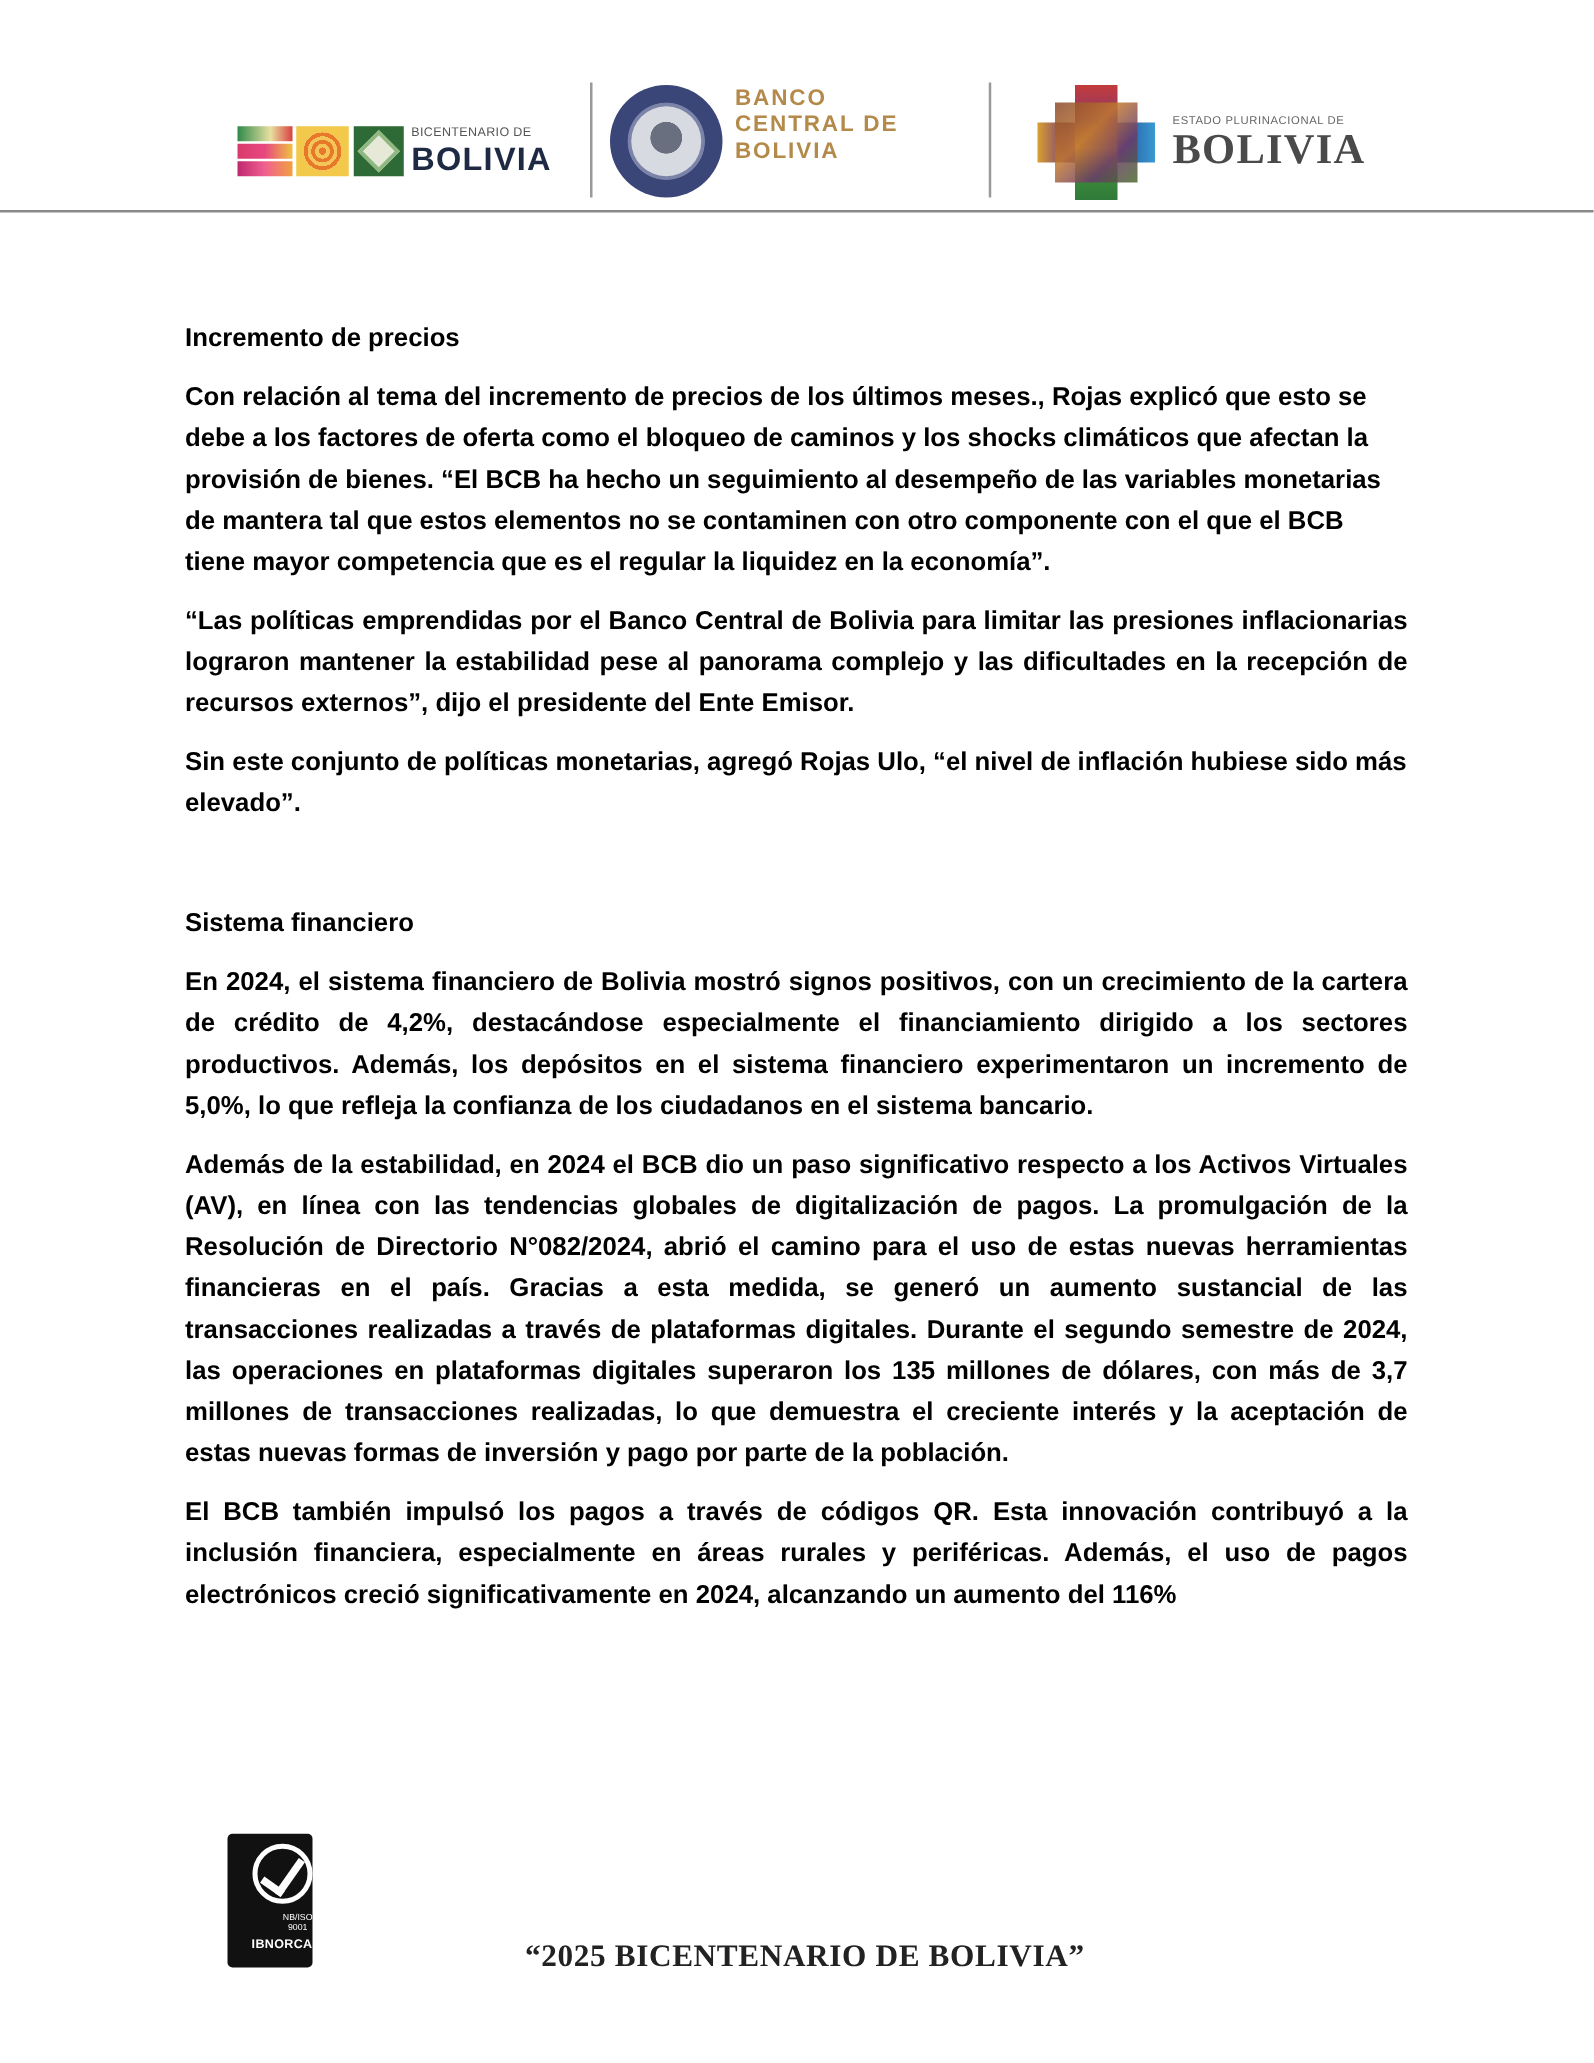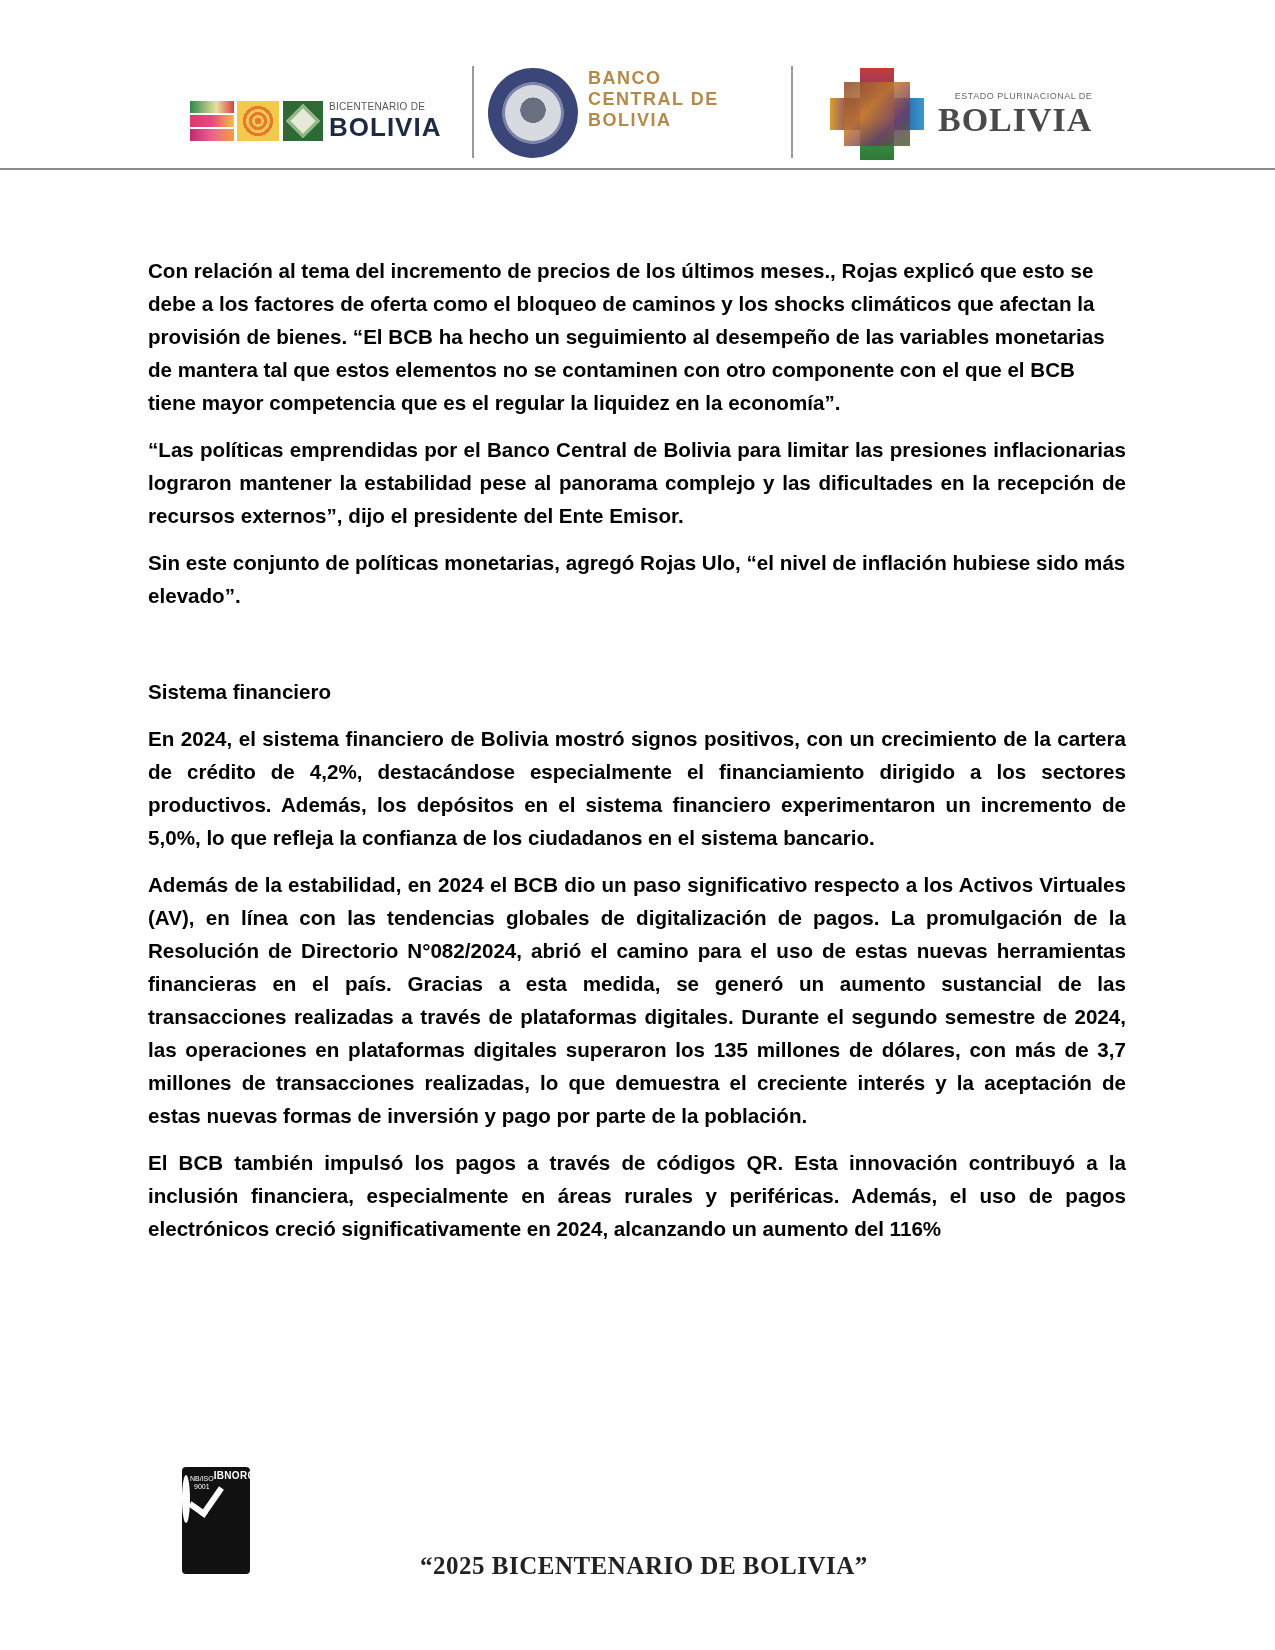--- a/index.html
+++ b/index.html
@@ -37,21 +37,21 @@
     .estado-text .big { font-family: "Liberation Serif", serif; font-size: 34px; font-weight: bold; color: #4a4a4a; letter-spacing: 1px; margin-top: 2px; }
 
     
     .content { position: absolute; left: 148px; top: 254px; width: 978px; font-size: 20.6px; line-height: 33px; }
     .content h2 { font-size: 20.6px; font-weight: bold; margin: 0 0 14px 0; line-height: 33px; }
     .content p { margin: 0 0 14px 0; text-align: justify; font-weight: bold; }
     .content p.left { text-align: left; }
     .gap { height: 49px; }
 
     
-    .ibnorca { position: absolute; left: 182px; top: 1467px; width: 68px; height: 107px; background: #111; border-radius: 4px; display:flex; flex-direction: row; align-items:flex-start; }
+    .ibnorca { position: absolute; left: 182px; top: 1467px; width: 68px; height: 107px; background: #111; border-radius: 4px; display:flex; flex-direction: column; align-items:flex-end; }
     .ibnorca .circle { width: 48px; height: 48px; border-radius: 50%; border: 4px solid #fff; margin-top: 8px; position: relative; box-sizing: border-box; }
     .ibnorca .check { position:absolute; left: 10px; top: 2px; width: 14px; height: 28px; border-right: 6px solid #fff; border-bottom: 6px solid #fff; transform: rotate(35deg); }
     .ibnorca .nb { color: #fff; font-size: 7px; line-height: 8px; text-align: center; margin-top: 8px; }
     .ibnorca .name { color: #fff; font-size: 10px; font-weight: bold; margin-top: 3px; letter-spacing: .3px; }
     .motto { position: absolute; left: 420px; top: 1552px; font-family: "Liberation Serif", serif; font-size: 25px; font-weight: bold; color: #222; letter-spacing: 0.5px; }
   </style>
 </head>
 <body>
 
 <div class="header">
@@ -81,35 +81,36 @@
       </div>
     <div class="bcb-text">
       <span>BANCO</span>
       <span>CENTRAL DE</span>
       <span>BOLIVIA</span>
     </div>
   </div>
 
   <div class="vsep" style="left:791px;"></div>
 
-  <div class="logo-estado" style="left:830px;text-align:right;">
+  <div class="logo-estado" style="left:830px;">
     <div class="estado-cross">
       <div class="h"></div>
         <div class="v"></div>
         <div class="m"></div>
     </div>
     <div class="estado-text">
       <span class="small">ESTADO PLURINACIONAL DE</span>
       <span class="big">BOLIVIA</span>
     </div>
   </div>
 </div>
 
 <div class="content">
   <section>
+    <h2>Incremento de precios</h2>
     <p class="left">Con relación al tema del incremento de precios de los últimos meses., Rojas explicó que esto se debe a los factores de oferta como el bloqueo de caminos y los shocks climáticos que afectan la provisión de bienes. “El BCB ha hecho un seguimiento al desempeño de las variables monetarias de mantera tal que estos elementos no se contaminen con otro componente con el que el BCB tiene mayor competencia que es el regular la liquidez en la economía”.</p>
     <p> “Las políticas emprendidas por el Banco Central de Bolivia para limitar las presiones inflacionarias lograron mantener la estabilidad pese al panorama complejo y las dificultades en la recepción de recursos externos”, dijo el presidente del Ente Emisor.</p>
     <p class="left">Sin este conjunto de políticas monetarias, agregó Rojas Ulo, “el nivel de inflación hubiese sido más elevado”.</p>
   </section>
   <div class="gap"></div>
   <section>
     <h2>Sistema financiero</h2>
     <p>En 2024, el sistema financiero de Bolivia mostró signos positivos, con un crecimiento de la cartera de crédito de 4,2%, destacándose especialmente el financiamiento dirigido a los sectores productivos. Además, los depósitos en el sistema financiero experimentaron un incremento de 5,0%, lo que refleja la confianza de los ciudadanos en el sistema bancario.</p>
     <p>Además de la estabilidad, en 2024 el BCB dio un paso significativo respecto a los Activos Virtuales (AV), en línea con las tendencias globales de digitalización de pagos. La promulgación de la Resolución de Directorio N°082/2024, abrió el camino para el uso de estas nuevas herramientas financieras en el país. Gracias a esta medida, se generó un aumento sustancial de las transacciones realizadas a través de plataformas digitales. Durante el segundo semestre de 2024, las operaciones en plataformas digitales superaron los 135 millones de dólares, con más de 3,7 millones de transacciones realizadas, lo que demuestra el creciente interés y la aceptación de estas nuevas formas de inversión y pago por parte de la población.</p>
     <p>El BCB también impulsó los pagos a través de códigos QR. Esta innovación contribuyó a la inclusión financiera, especialmente en áreas rurales y periféricas. Además, el uso de pagos electrónicos creció significativamente en 2024, alcanzando un aumento del 116%</p>

